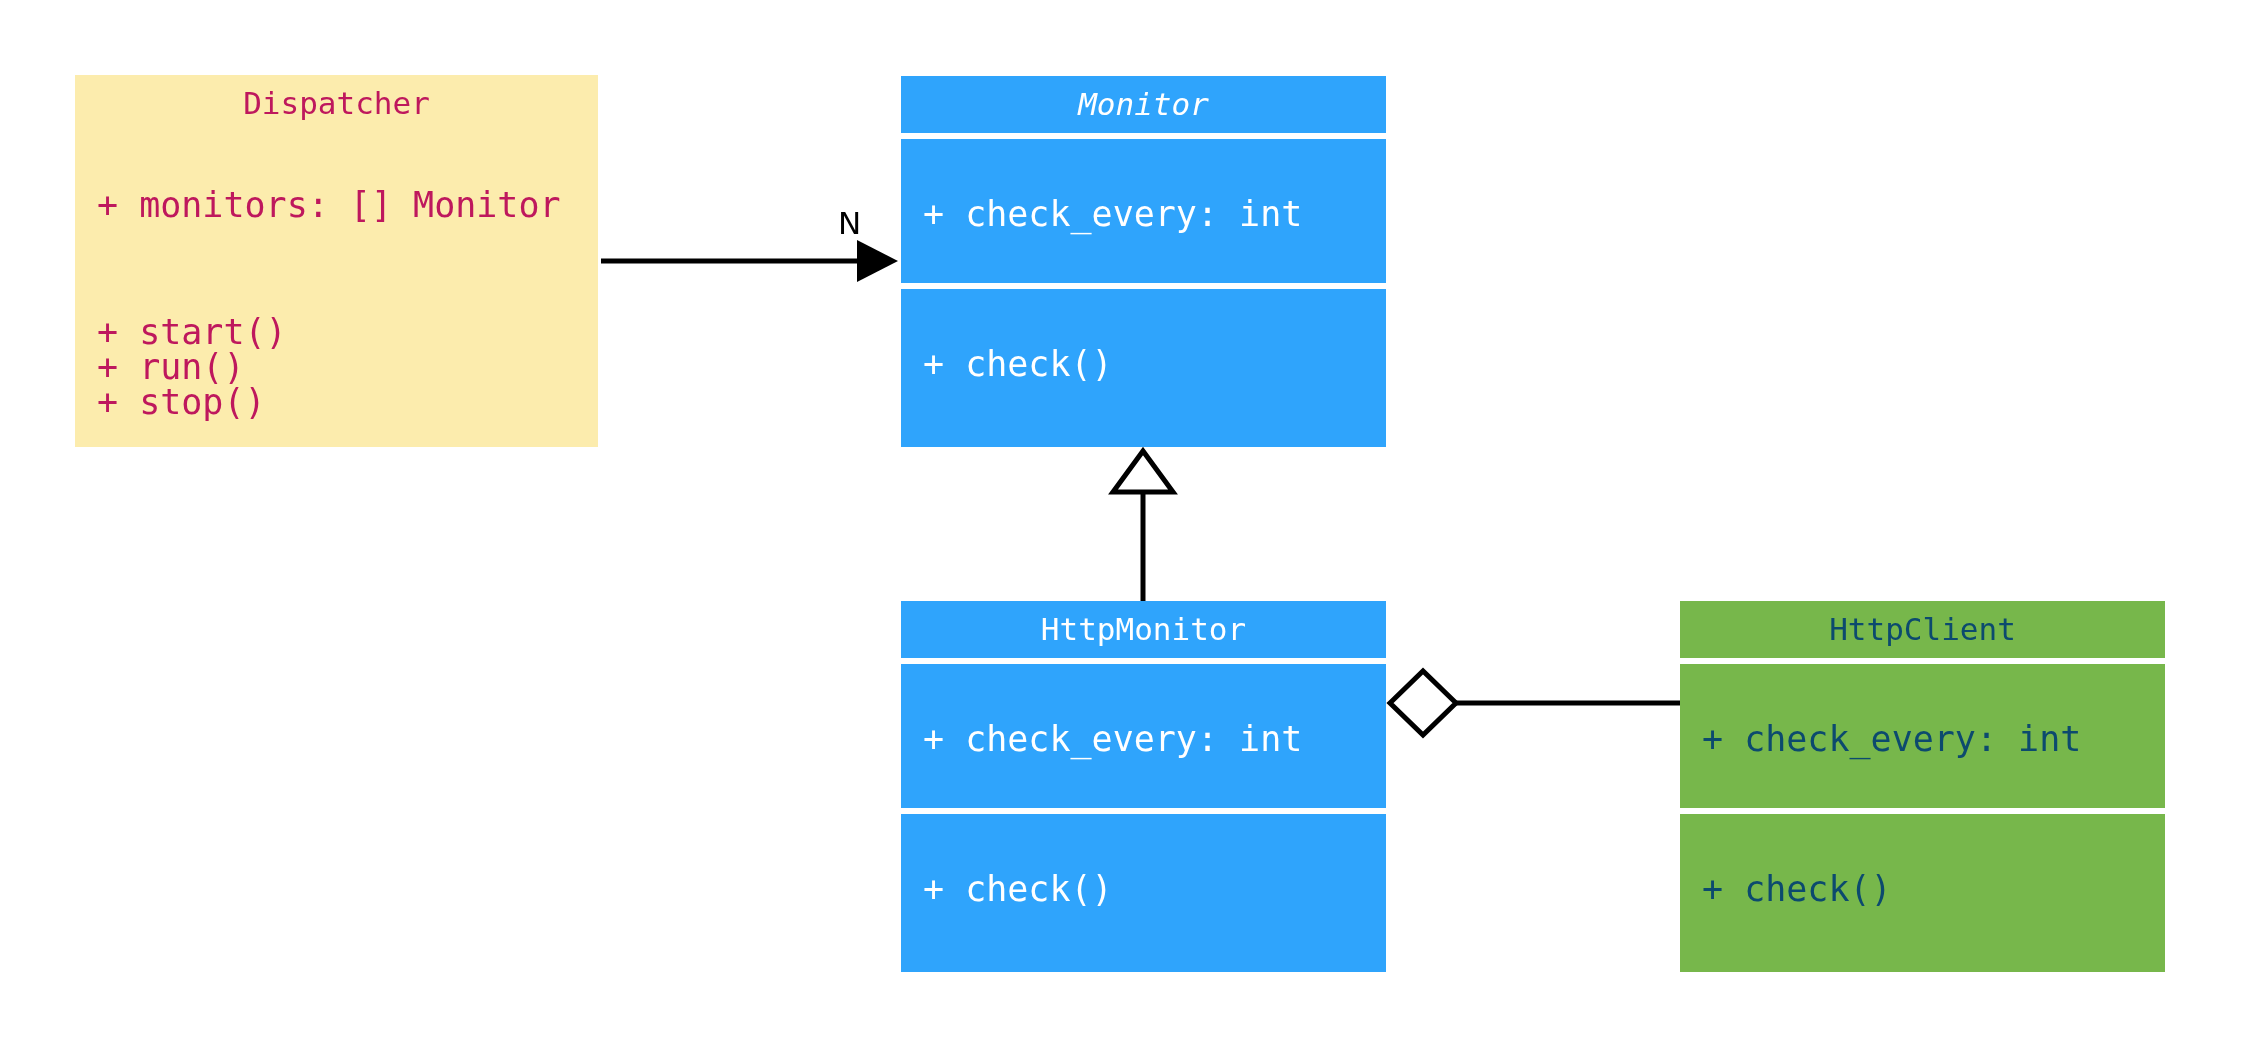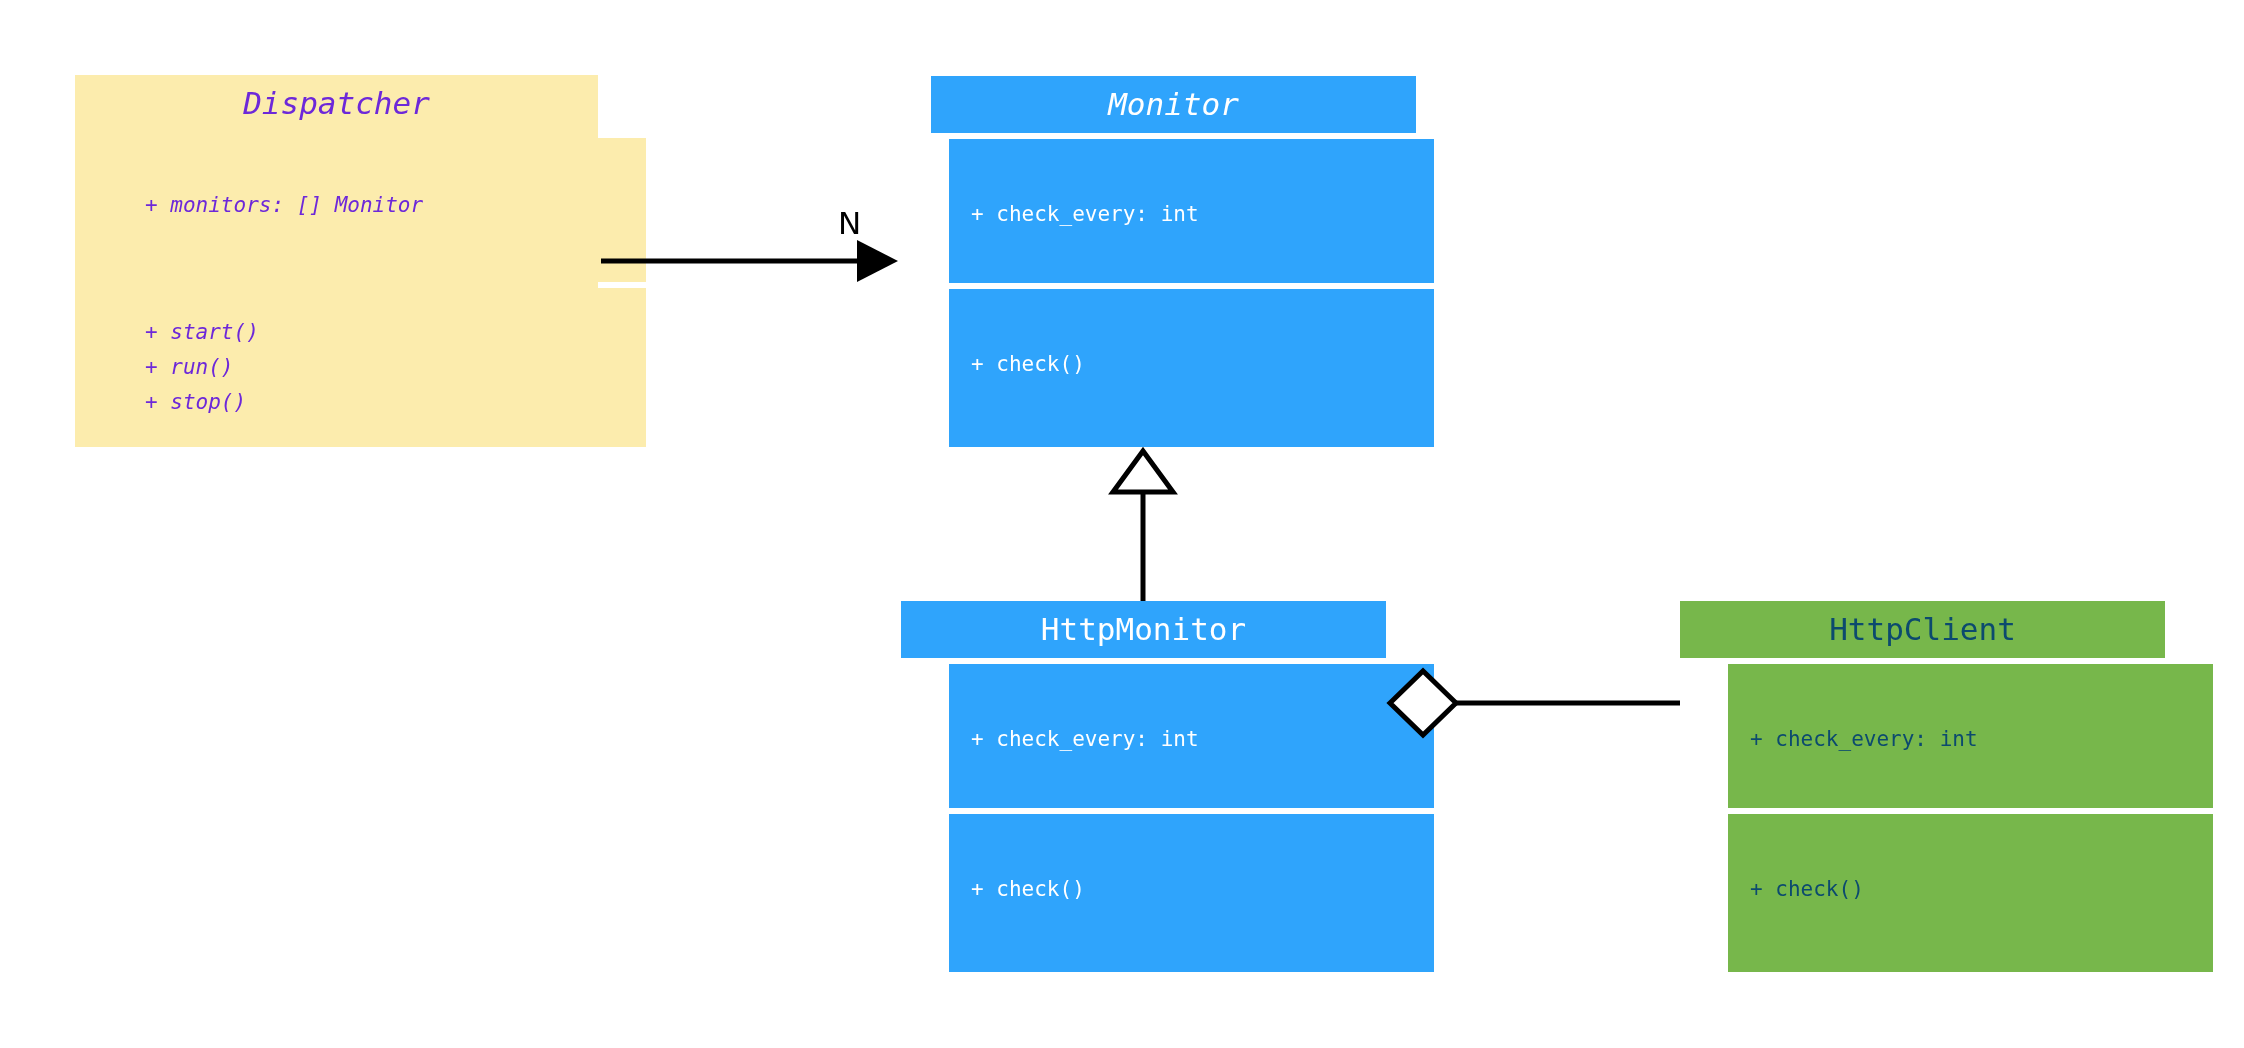--- a/index.html
+++ b/index.html
@@ -35,33 +35,32 @@
     text-align: center;
     font-size: 31px;
     line-height: 57px;
     white-space: nowrap;
   }
   .uml-title.abstract {
     font-style: italic;
   }
   .uml-members {
     padding-left: 22px;
-    font-size: 21px;
-    margin-left: 48px;
+    font-size: 35px;
   }
   .uml-member-line {
     white-space: pre;
     line-height: 35px;
   }
 
   
   .theme-yellow { background: #fcecad; }
   .theme-yellow .uml-compartment { background: #fcecad; }
   .theme-yellow .uml-title,
-  .theme-yellow .uml-member-line { color: #6d28d9; font-style: italic; }
+  .theme-yellow .uml-member-line { color: #be185d; }
 
   .theme-blue .uml-compartment { background: #2fa4fc; }
   .theme-blue .uml-title,
   .theme-blue .uml-member-line { color: #ffffff; }
 
   .theme-green .uml-compartment { background: #77b74b; }
   .theme-green .uml-title,
   .theme-green .uml-member-line { color: #0c4a6e; }
 
   
@@ -110,21 +109,21 @@
       <div class="uml-member-line">+ monitors: [] Monitor</div>
     </div>
     <div class="uml-compartment uml-members" style="top:213px; height:159px; padding-top:27px;">
       <div class="uml-member-line">+ start()</div>
       <div class="uml-member-line">+ run()</div>
       <div class="uml-member-line">+ stop()</div>
     </div>
   </div>
 
   <div class="uml-class theme-blue" style="left:901px; top:76px; width:485px; height:371px;">
-    <div class="uml-compartment" style="top:0; height:57px;margin-left:30px;">
+    <div class="uml-compartment" style="top:0; height:57px;">
       <div class="uml-title abstract">Monitor</div>
     </div>
     <div class="uml-compartment uml-members" style="top:63px; height:144px; padding-top:58px;">
       <div class="uml-member-line">+ check_every: int</div>
     </div>
     <div class="uml-compartment uml-members" style="top:213px; height:158px; padding-top:58px;">
       <div class="uml-member-line">+ check()</div>
     </div>
   </div>
 

